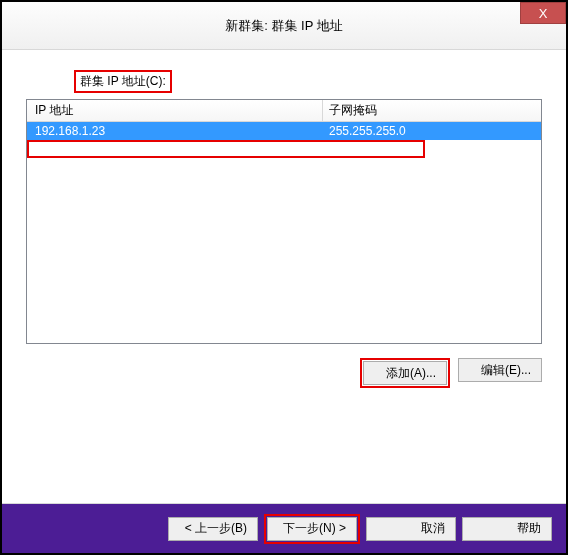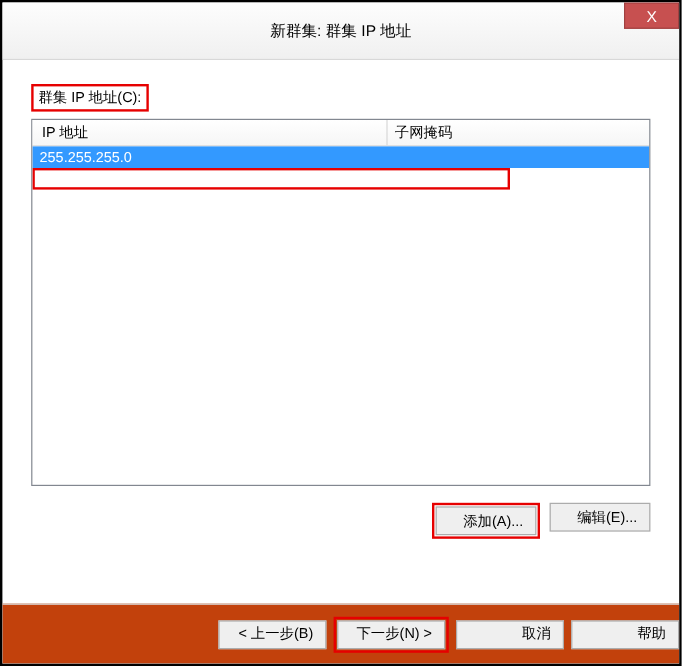--- a/index.html
+++ b/index.html
@@ -48,29 +48,30 @@
     }
     .description {
       font-size: 12px;
       color: #000;
       line-height: 1.6;
       margin-bottom: 22px;
     }
     .label-row {
       margin-bottom: 6px;
       display: inline-block;
+      margin-left: 48px;
     }
     .highlight-red {
       border: 2px solid #e60000;
       padding: 1px 4px;
       display: inline-block;
     }
     .table-container {
       border: 1px solid #828790;
-      height: 306px;
+      height: 245px;
       overflow: hidden;
       position: relative;
     }
     .table-wrap {
       width: 100%;
     }
     .table-header {
       display: flex;
       background: linear-gradient(to bottom, #fff, #f6f6f6);
       border-bottom: 1px solid #d8d8d8;
@@ -132,26 +133,26 @@
       border: 2px solid #e60000;
       padding: 1px;
       display: inline-block;
     }
     .footer {
       position: absolute;
       bottom: 0;
       left: 0;
       right: 0;
       height: 50px;
-      background: #c2410c;
+      background: #4c1d95;
       border-top: 1px solid #d8d8d8;
       display: flex;
       align-items: center;
       justify-content: flex-end;
-      padding-right: 0;
+      padding-right: 14px;
       gap: 6px;
     }
     .footer .btn { min-width: 90px; }
   </style>
 </head>
 <body>
 
 <div class="titlebar">
   <span class="titlebar-title">新群集: 群集 IP 地址</span>
   <div class="close-btn">
@@ -166,20 +167,21 @@
   </div>
 
   <div class="table-container">
     <div class="table-wrap">
       <div class="table-header">
         <div class="col-ip">IP 地址</div>
         <div class="col-subnet">子网掩码</div>
       </div>
       <div style="position: relative;">
         <div class="table-row">
+          <div class="cell-ip">192.168.1.23</div>
           <div class="cell-subnet">255.255.255.0</div>
         </div>
         <div class="row-highlight"></div>
       </div>
     </div>
   </div>
 
   <div class="row-buttons">
     <span class="btn-highlight">
       <button class="btn">添加(A)...</button>

